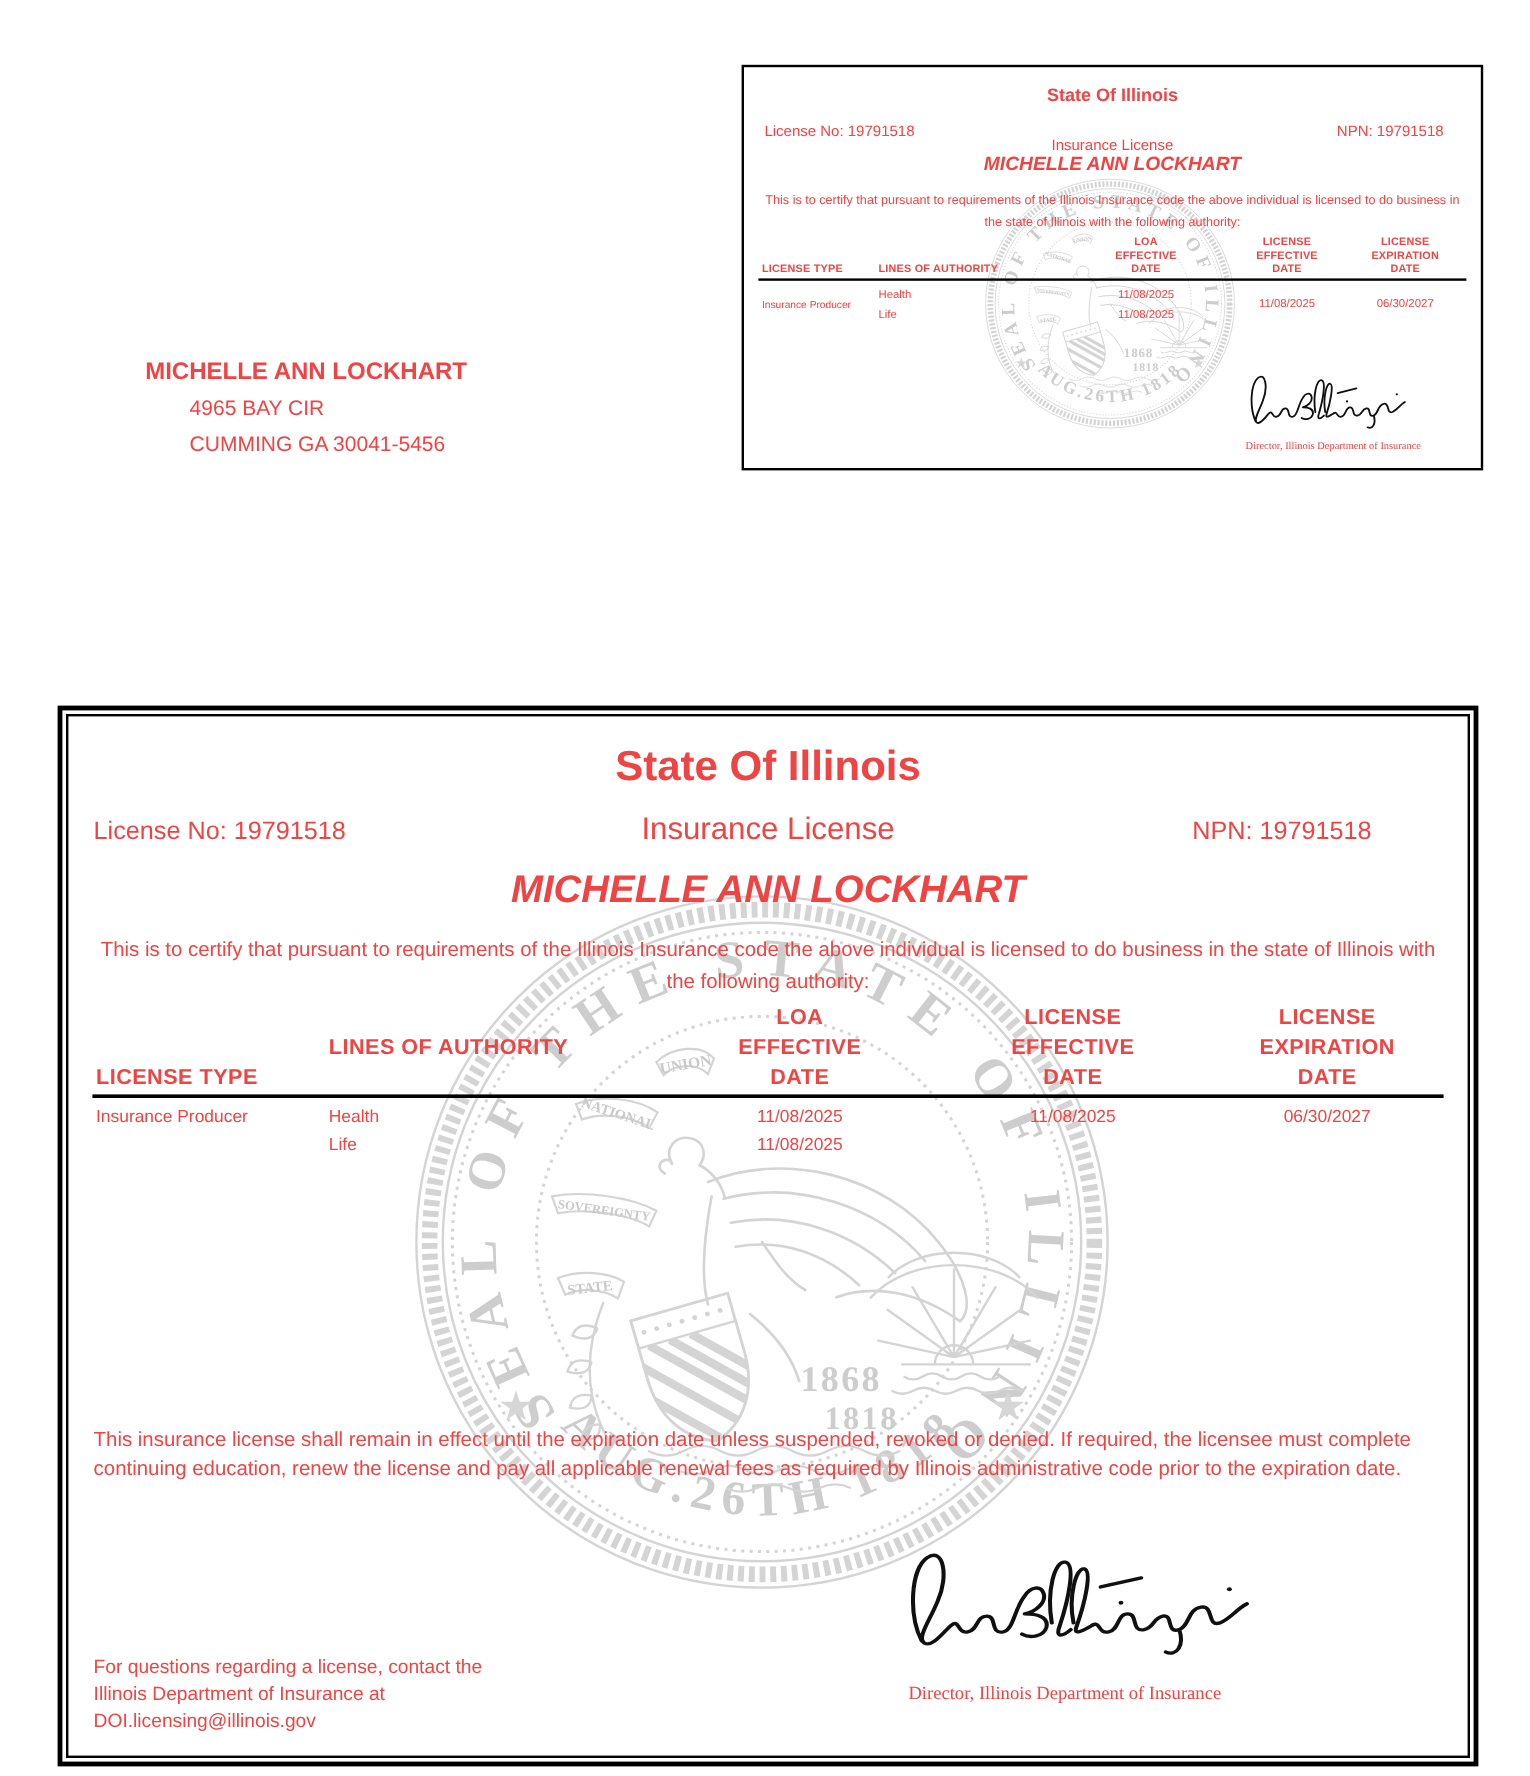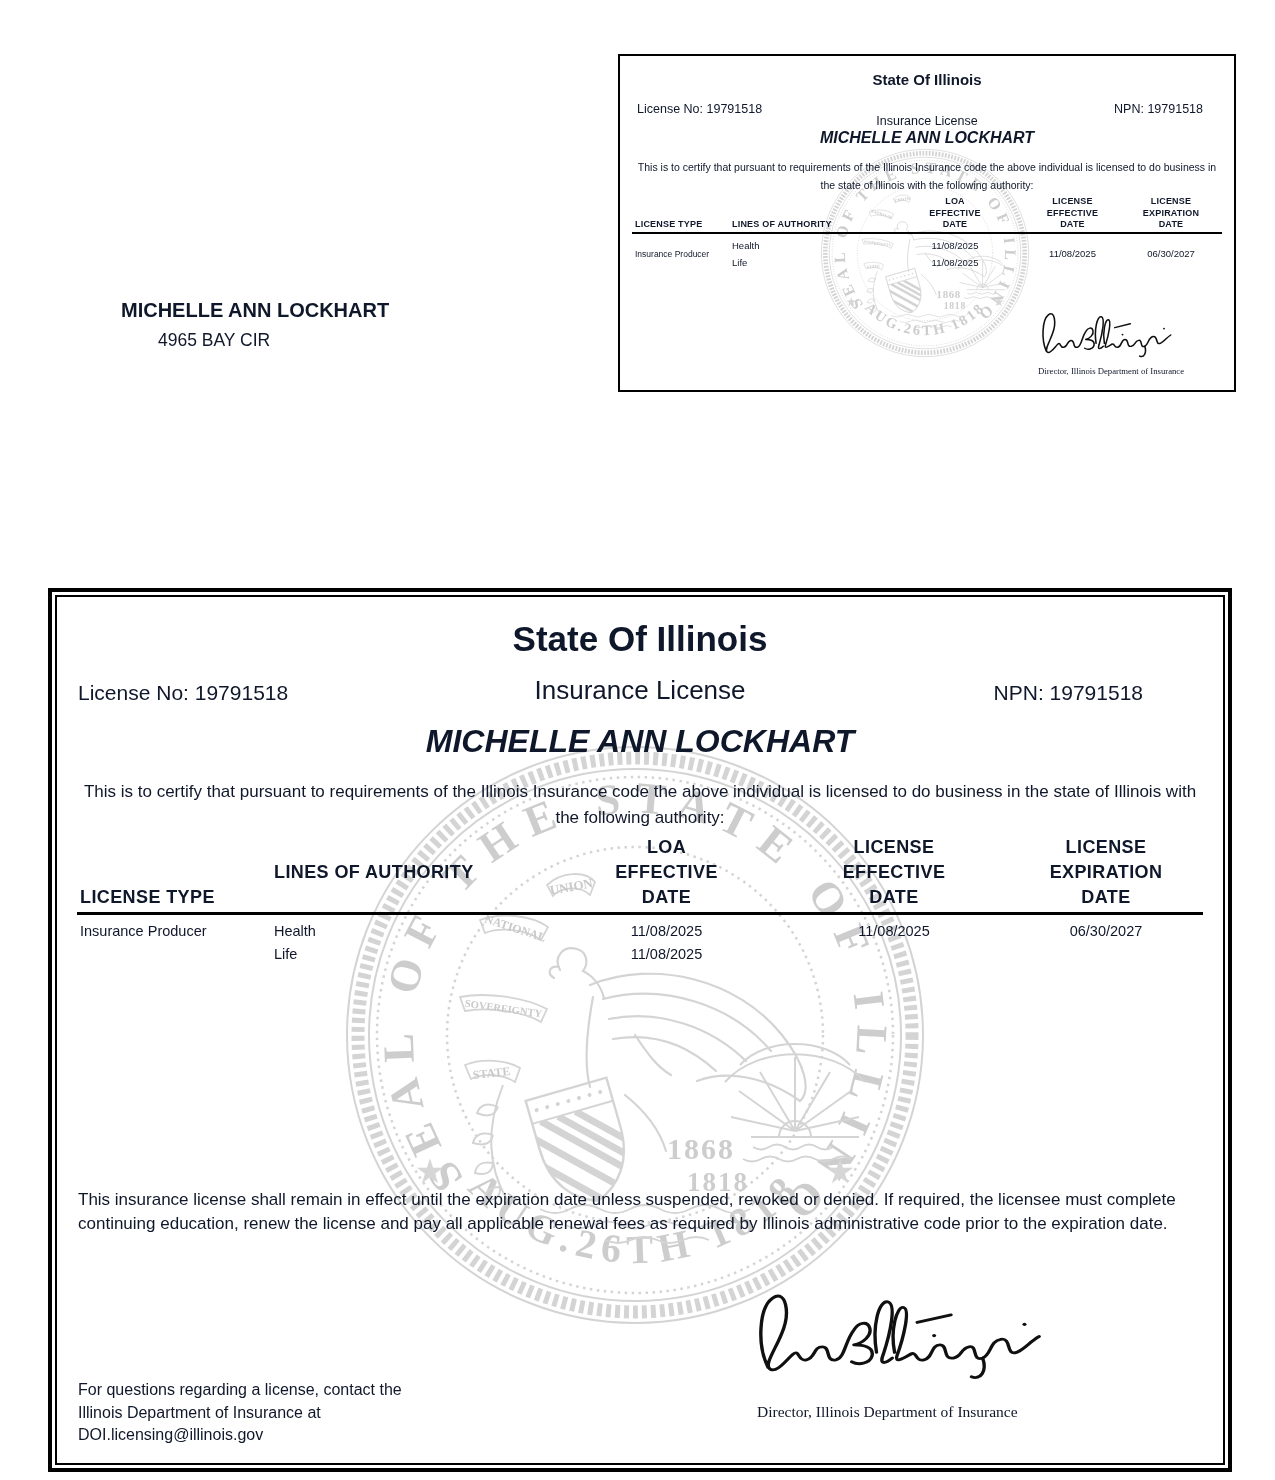--- a/index.html
+++ b/index.html
@@ -1,17 +1,17 @@
 <!DOCTYPE html>
 <html><head>
 <meta charset="utf-8">
 <style>
   html,body{margin:0;padding:0;background:#ffffff;}
   .page{position:relative;width:1275px;height:1480px;background:#fff;
-        font-family:"Liberation Sans",sans-serif;color:#0f172a;overflow:hidden;}
+        font-family:"Liberation Sans",sans-serif;color:#ef4444;overflow:hidden;}
   .abs{position:absolute;}
   
   .card-sm{position:absolute;left:618px;top:54px;width:618px;height:338px;
            border:2px solid #000;box-sizing:border-box;background:#fff;}
   .card-sm .layer{position:absolute;z-index:2;}
   .sm-title{left:0;top:15px;width:100%;text-align:center;font-size:15px;font-weight:bold;}
   .sm-licno{left:17px;top:46px;font-size:12.5px;}
   .sm-doctype{left:0;top:58px;width:100%;text-align:center;font-size:12.5px;}
   .sm-npn{right:31px;top:46px;font-size:12.5px;}
   .sm-name{left:0;top:73px;width:100%;text-align:center;font-size:16px;font-weight:bold;font-style:italic;}
@@ -232,20 +232,21 @@
 
     <svg class="layer sm-sig" viewBox="0 0 270 110" preserveAspectRatio="none">
         <use href="#sig-def"></use>
       </svg>
     <div class="layer sm-director">Director, Illinois Department of Insurance</div>
   </div>
 
   <div class="address">
     <div class="addr-name">MICHELLE ANN LOCKHART</div>
     <div class="addr-line">4965 BAY CIR</div>
+    <div class="addr-line">CUMMING GA 30041-5456</div>
   </div>
 
   <div class="card-lg">
     <div class="card-lg-inner">
       <svg class="abs lg-seal" viewBox="0 0 600 600">
           <use href="#seal-def"></use>
         </svg>
 
       <div class="layer lg-title">State Of Illinois</div>
       <div class="layer lg-licno">License No: 19791518</div>

